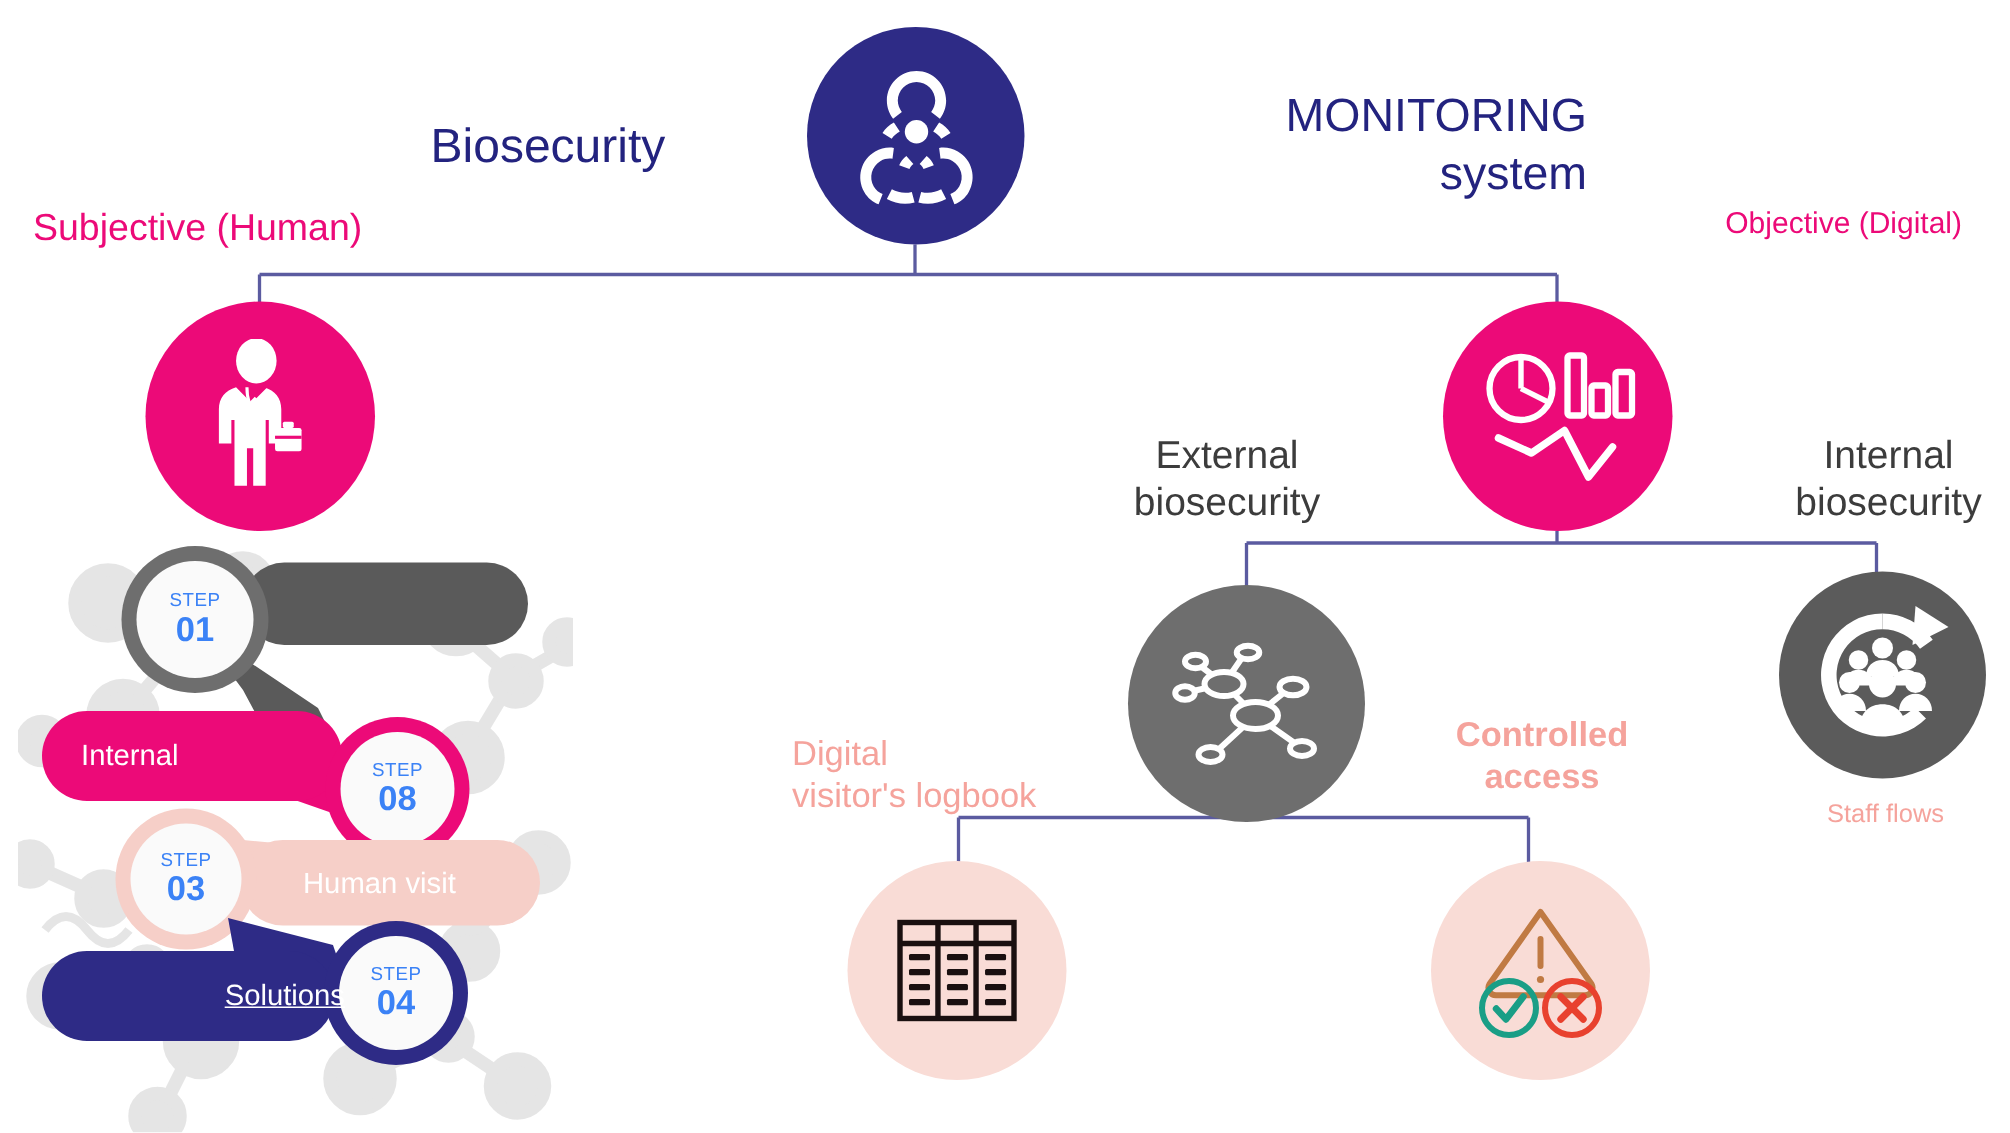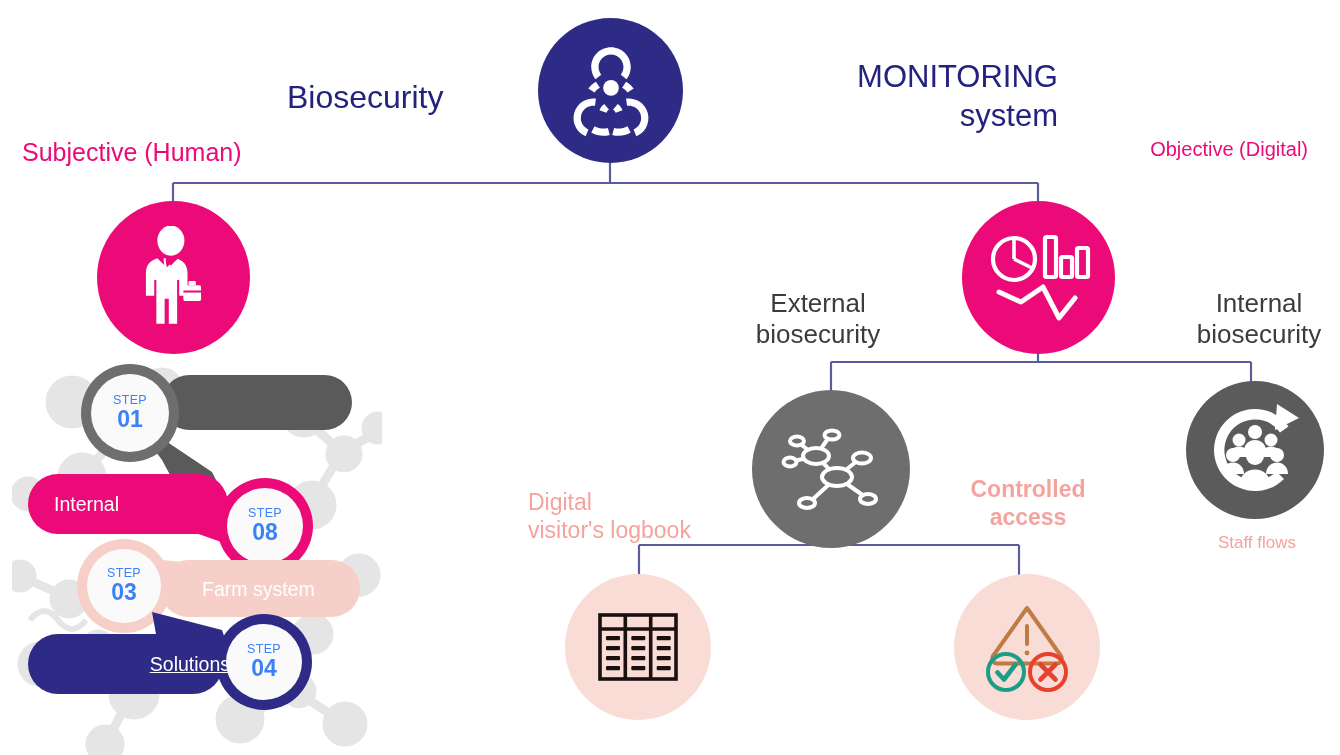--- a/index.html
+++ b/index.html
@@ -313,20 +313,20 @@
   <div class="step-text" style="left:213px;top:145px;width:80px;">
     <div class="step-word">STEP</div>
     <div class="step-num">08</div>
   </div>
   <div class="step-pill-text label" style="left:42px;top:131px;width:150px;text-align:left;">Internal</div>
 
   <div class="step-text" style="left:72px;top:205px;width:80px;">
     <div class="step-word">STEP</div>
     <div class="step-num">03</div>
   </div>
-  <div class="step-pill-text label" style="left:190px;top:216px;width:150px;text-align:left;">Farm system</div>
+  <div class="step-pill-text label" style="left:190px;top:216px;width:150px;text-align:left;">Human visit</div>
 
   <div class="step-text" style="left:212px;top:281px;width:80px;">
     <div class="step-word">STEP</div>
     <div class="step-num">04</div>
   </div>
   <div class="step-pill-text label" style="left:68px;top:291px;width:150px;text-align:right;text-decoration:underline;">Solutions</div>
 </div>
 
 </body></html>

